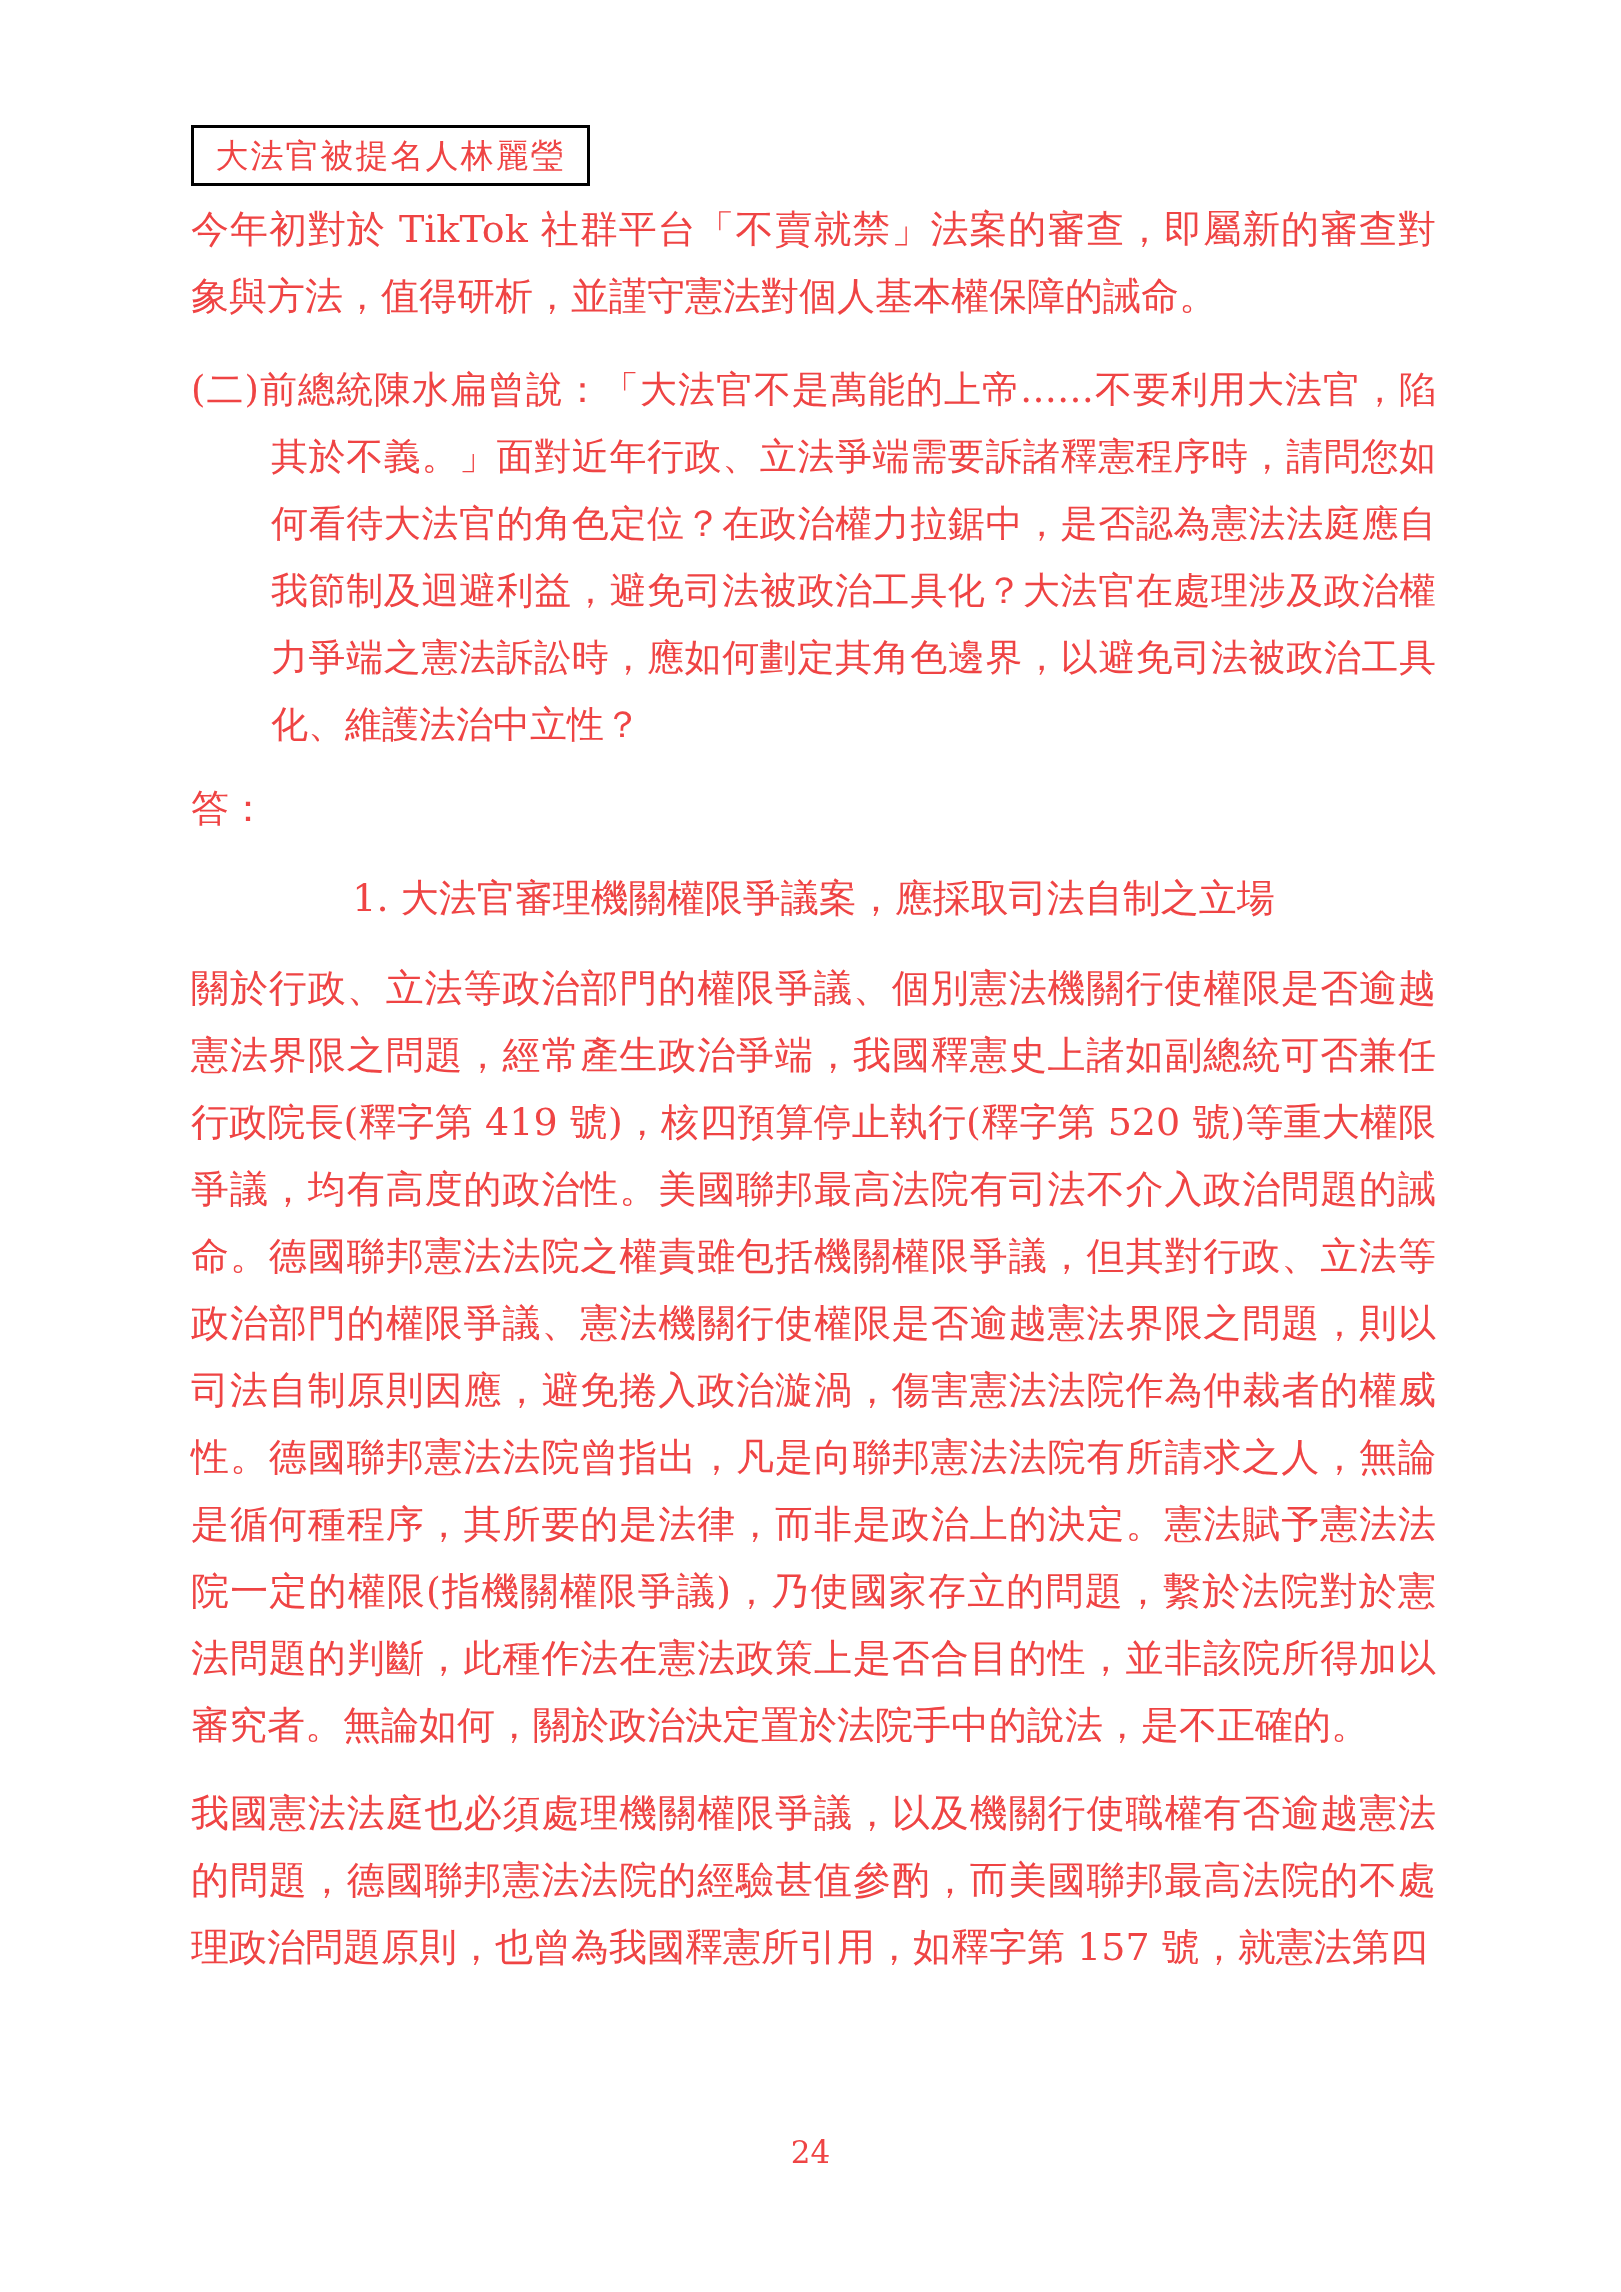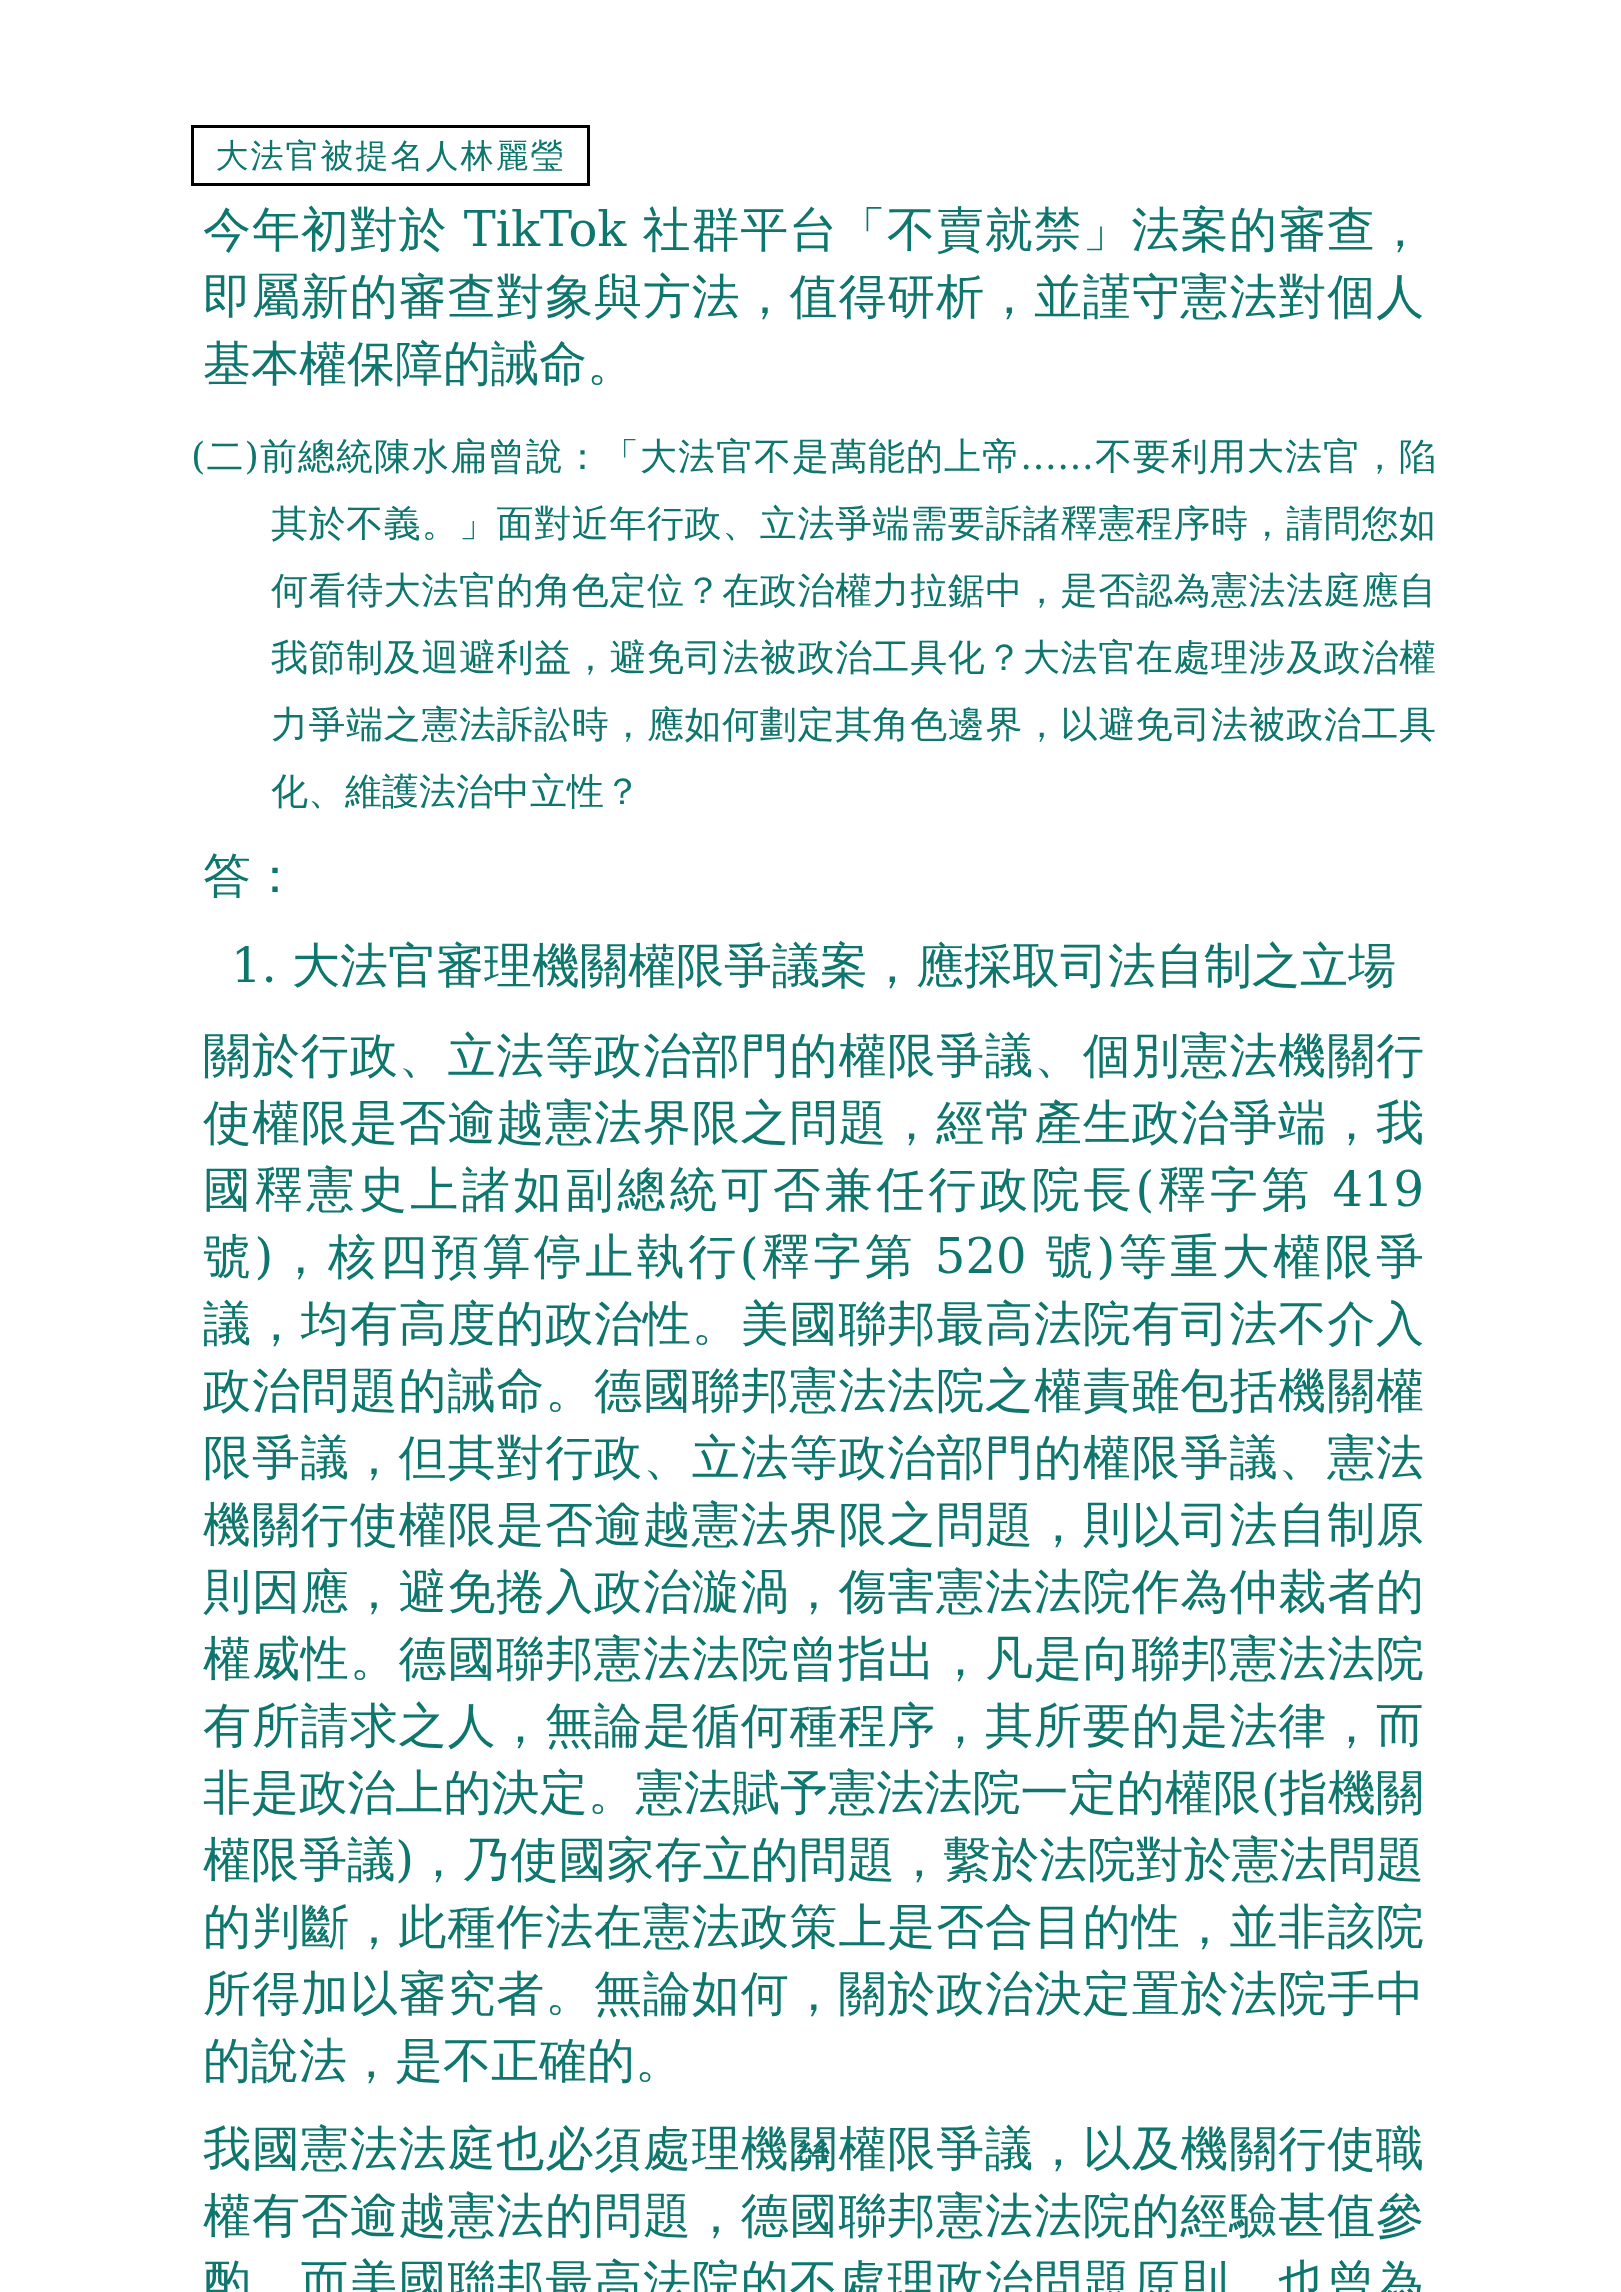--- a/index.html
+++ b/index.html
@@ -5,42 +5,42 @@
   html, body {
     margin: 0;
     padding: 0;
     background: #ffffff;
   }
   .page {
     position: relative;
     width: 1621px;
     height: 2293px;
     background: #ffffff;
-    color: #0f766e;
+    color: #ef4444;
     font-family: "DejaVu Serif", "Liberation Serif", serif;
     overflow: hidden;
   }
   .content {
     padding: 125px 185px 0 191px;
   }
   .header-box {
     display: inline-block;
     border: 3.9px solid #000000;
     padding: 5.9px 21.6px;
     font-size: 33px;
     line-height: 43px;
     letter-spacing: 2px;
     font-weight: 400;
   }
   .body-text {
-    font-size: 48px;
+    font-size: 38px;
     line-height: 67px;
     text-align: justify;
     text-justify: inter-character;
-    margin: 12px;
+    margin: 0;
   }
   .intro {
     margin-top: 9.8px;
   }
   .question-block {
     font-weight: 400;
     font-size: 37px;
     line-height: 67px;
     text-align: justify;
     text-justify: inter-character;

